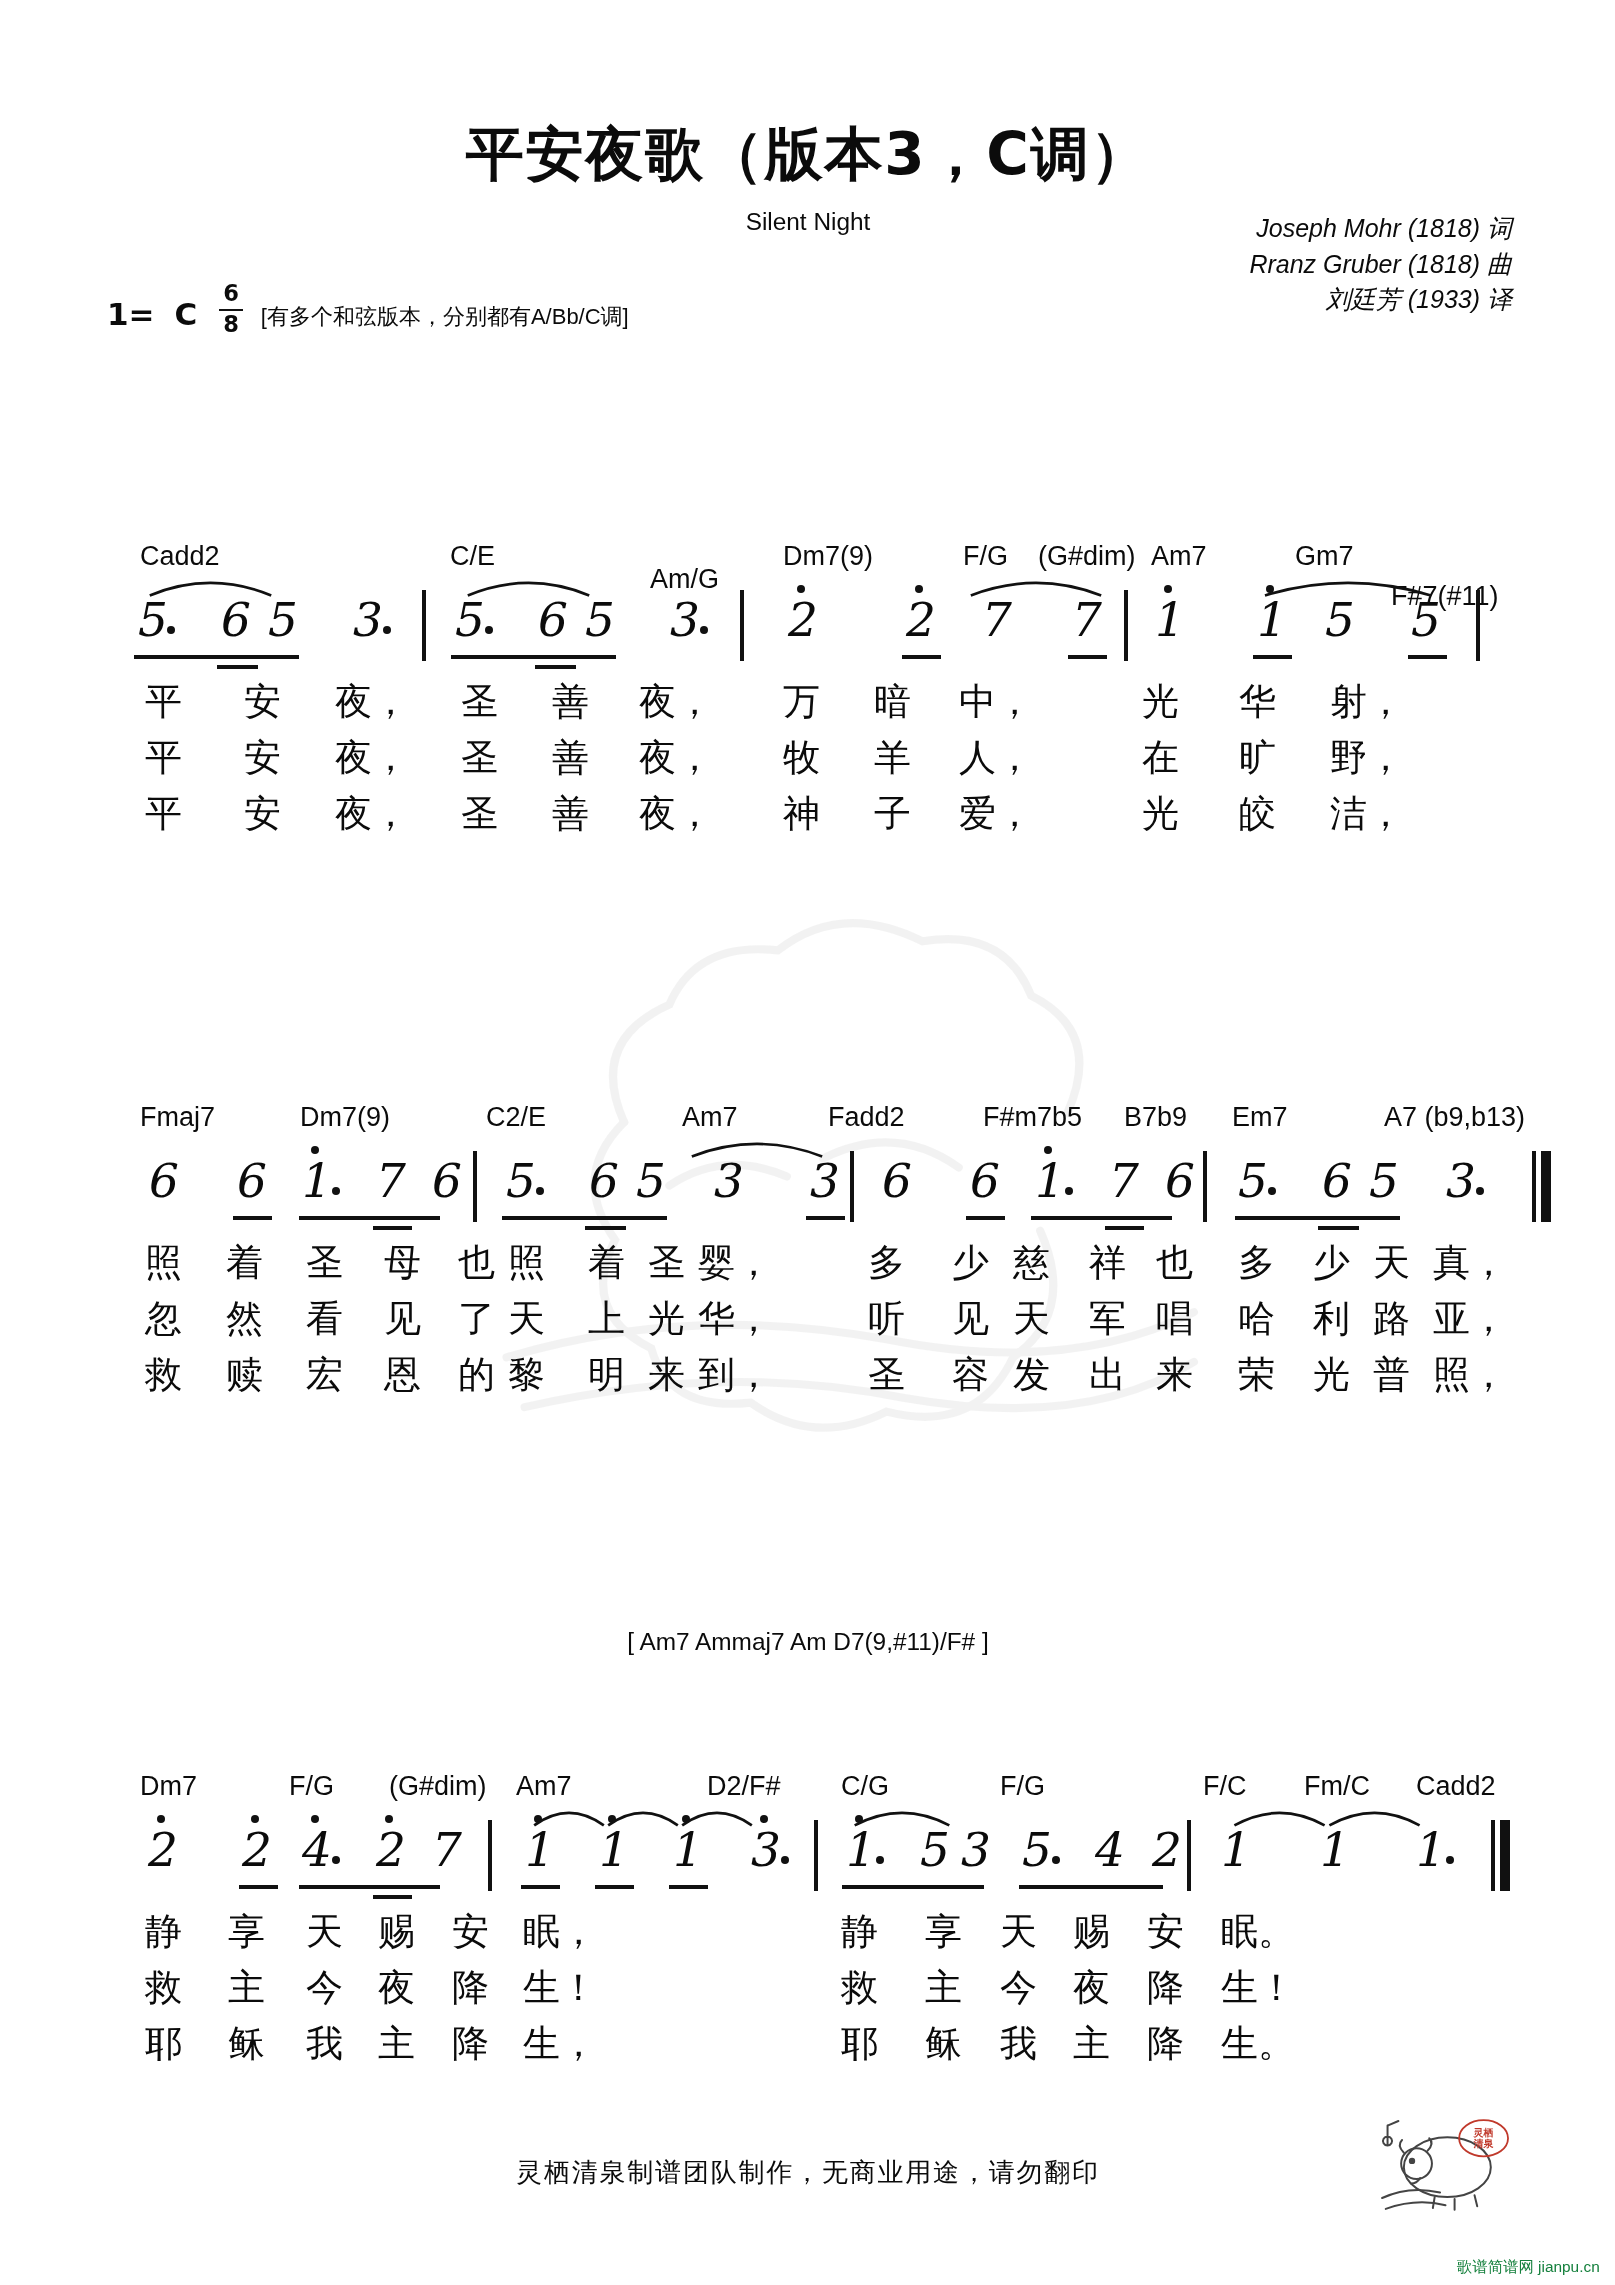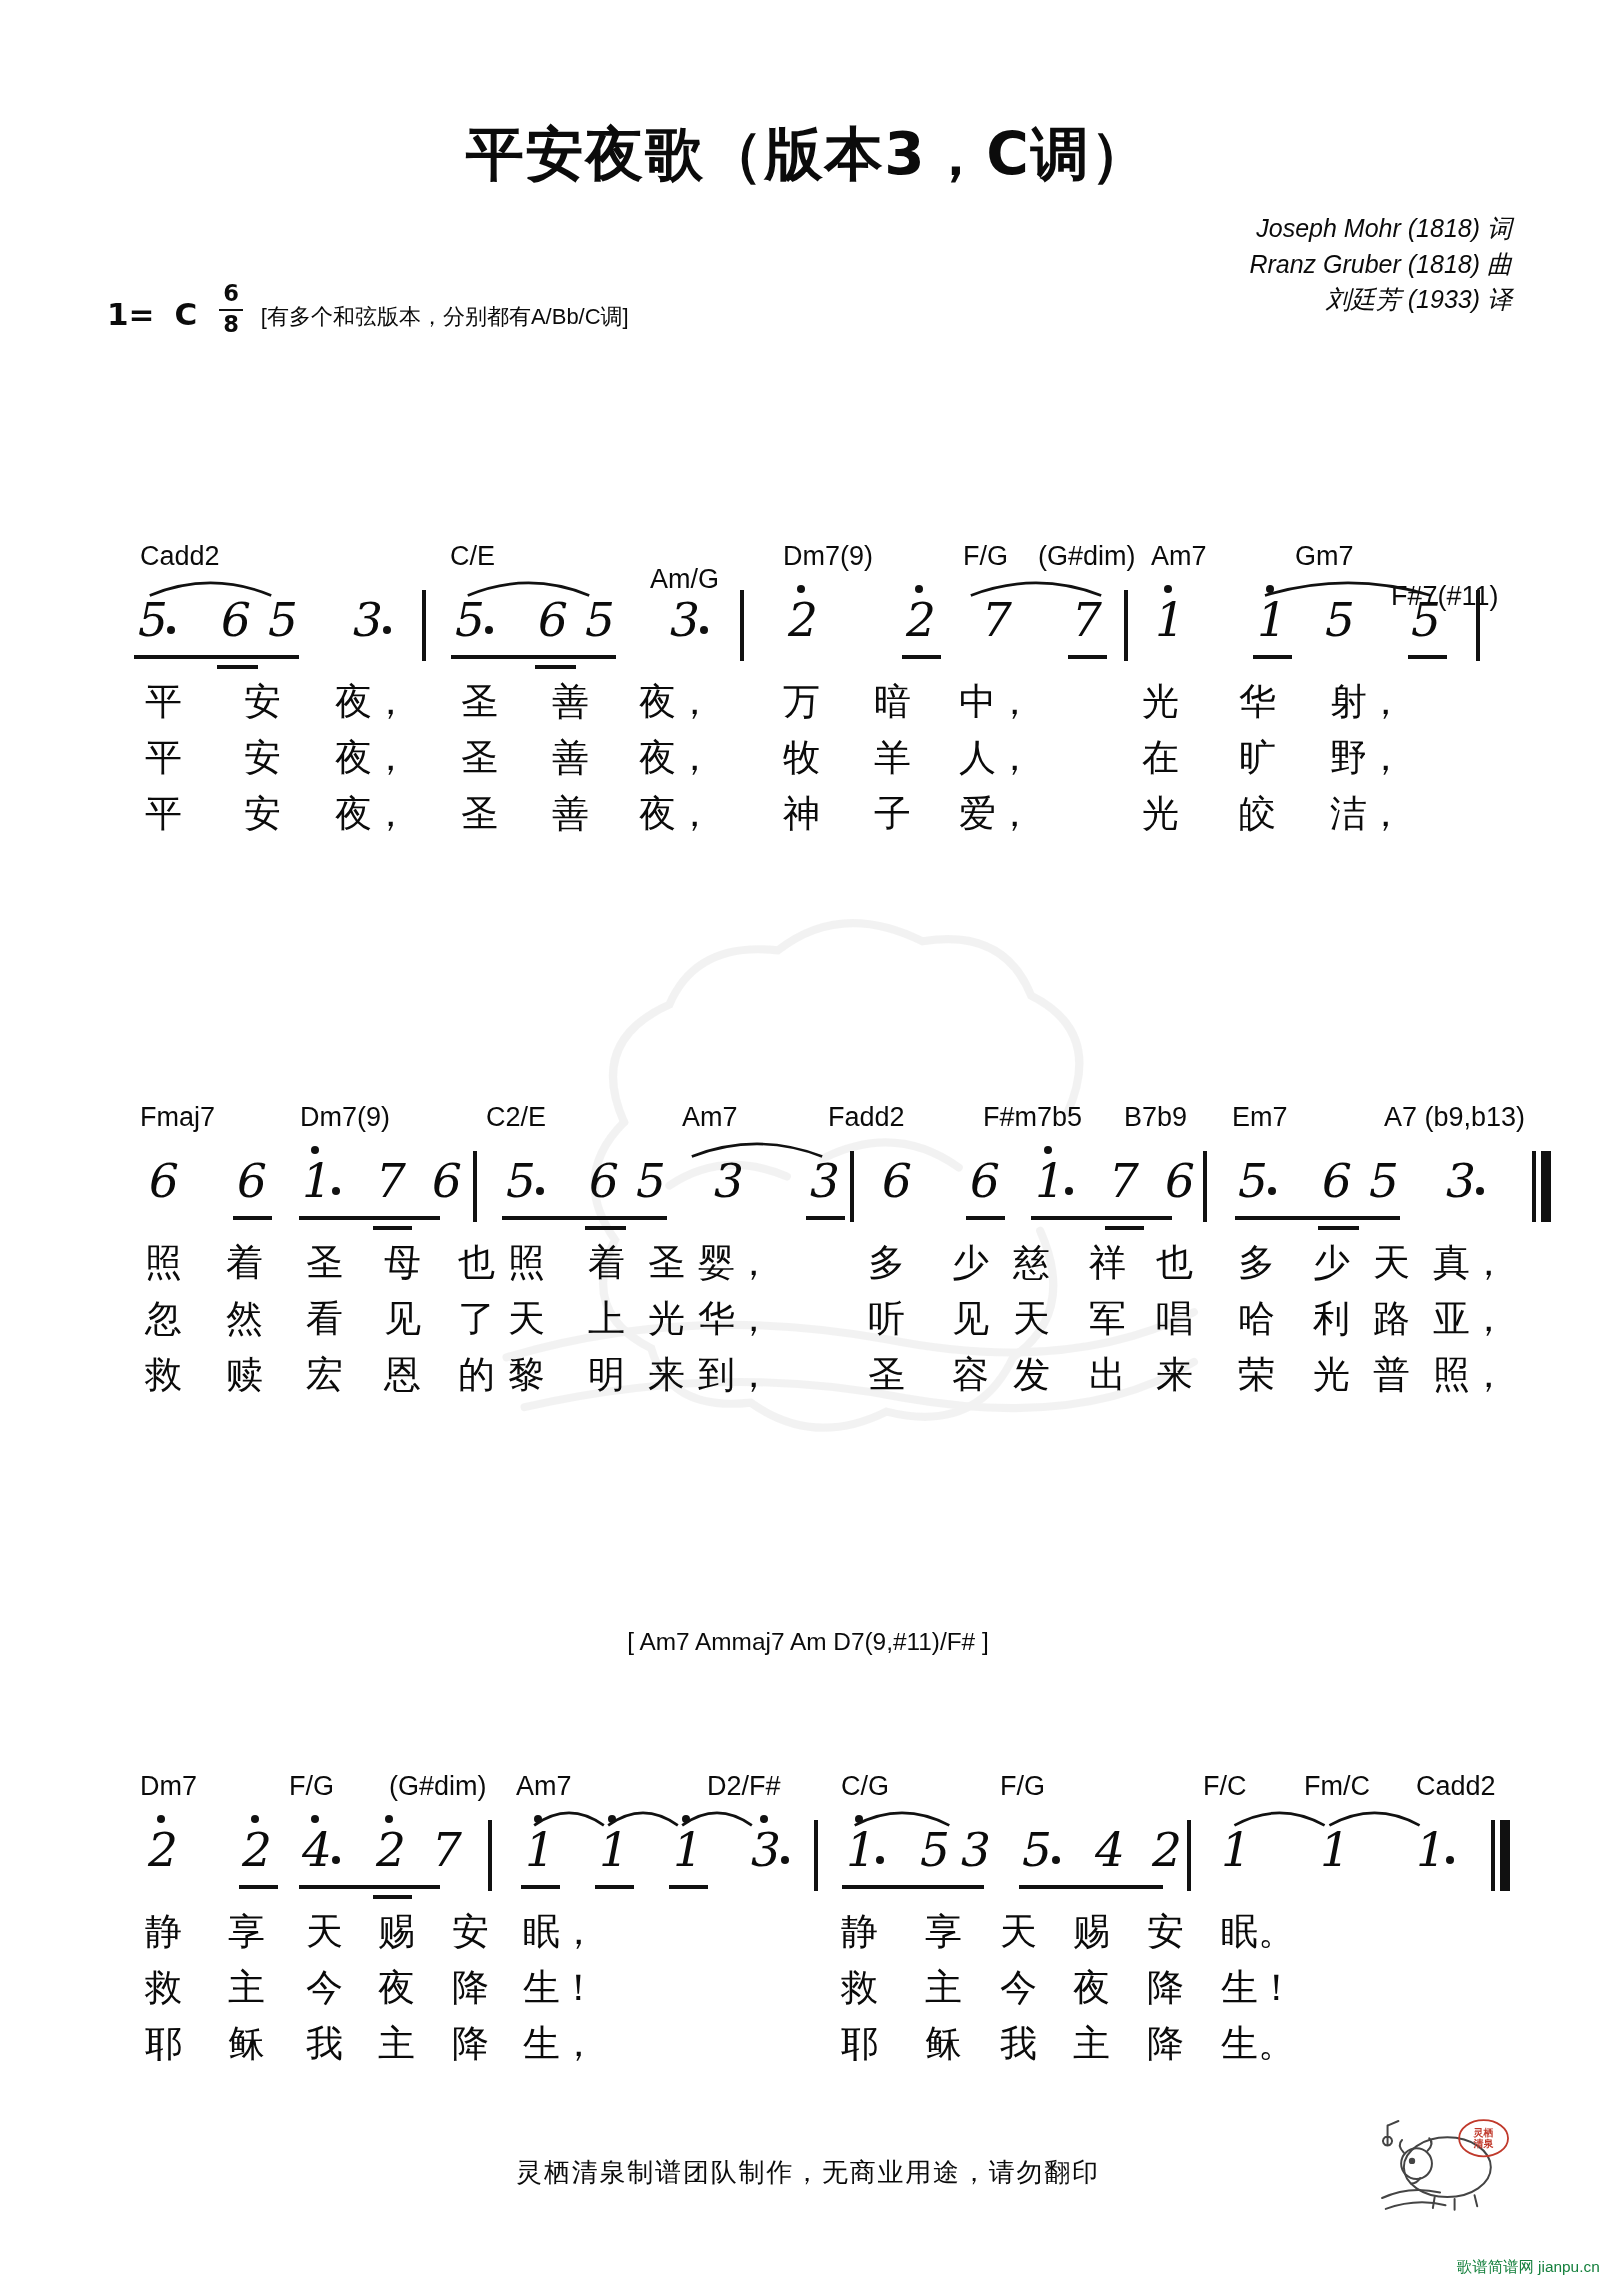--- a/index.html
+++ b/index.html
@@ -87,20 +87,21 @@
         <path d="M250 260 q-60 60 -10 130 q-40 80 40 120 q20 70 110 60 q70 50 150 10 q100 25 140 -60 q70 -50 30 -140"></path>
         <path d="M300 330 q60 -40 130 -10"></path>
         <path d="M470 300 q80 -40 150 10"></path>
         <path d="M120 520 q200 -60 420 -20 q200 40 340 -30"></path>
         <path d="M140 575 q220 -50 420 -10 q200 35 320 -40"></path>
       </g>
     </svg>
   </div>
 
   <div class="title">平安夜歌（版本3，C调）</div>
+  <div class="subtitle">Silent Night</div>
 
   <div class="credits">
     <div>Joseph Mohr (1818) 词</div>
     <div>Rranz Gruber (1818) 曲</div>
     <div>刘廷芳 (1933) 译</div>
   </div>
 
   <div class="keysig">
     <span class="k1">1=</span>
     <span class="k2">C</span>

